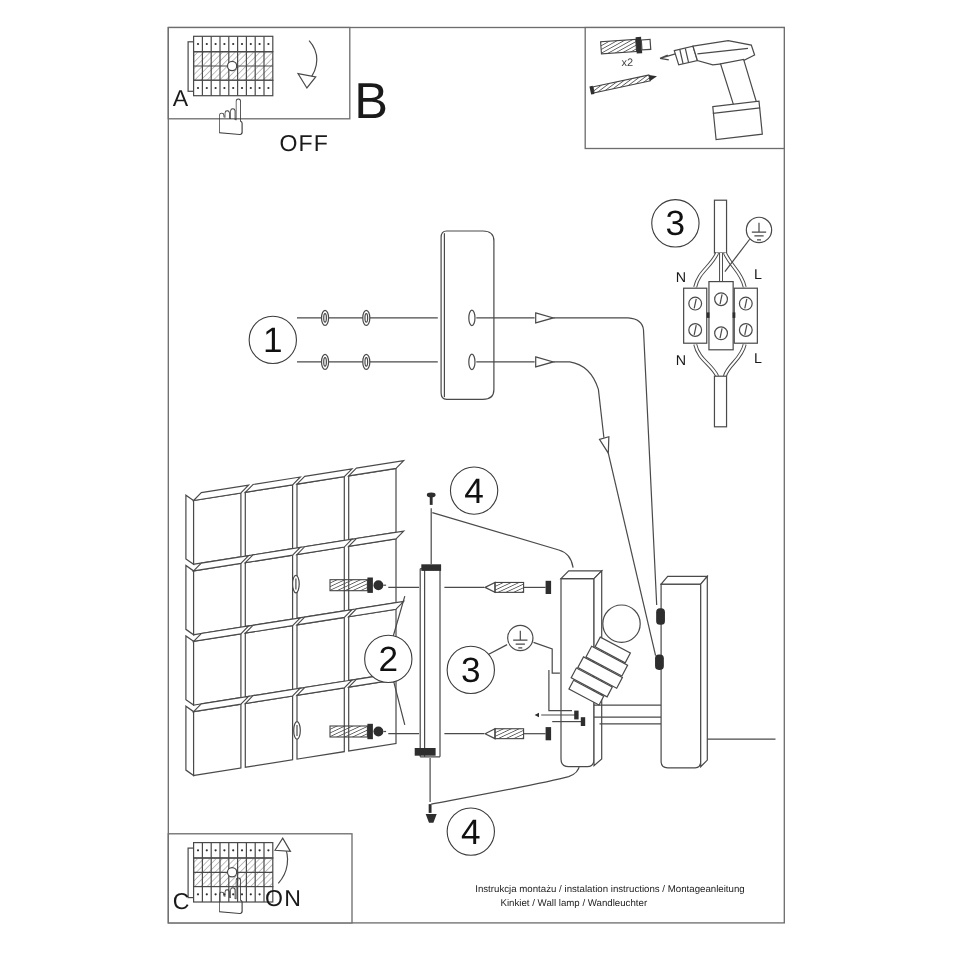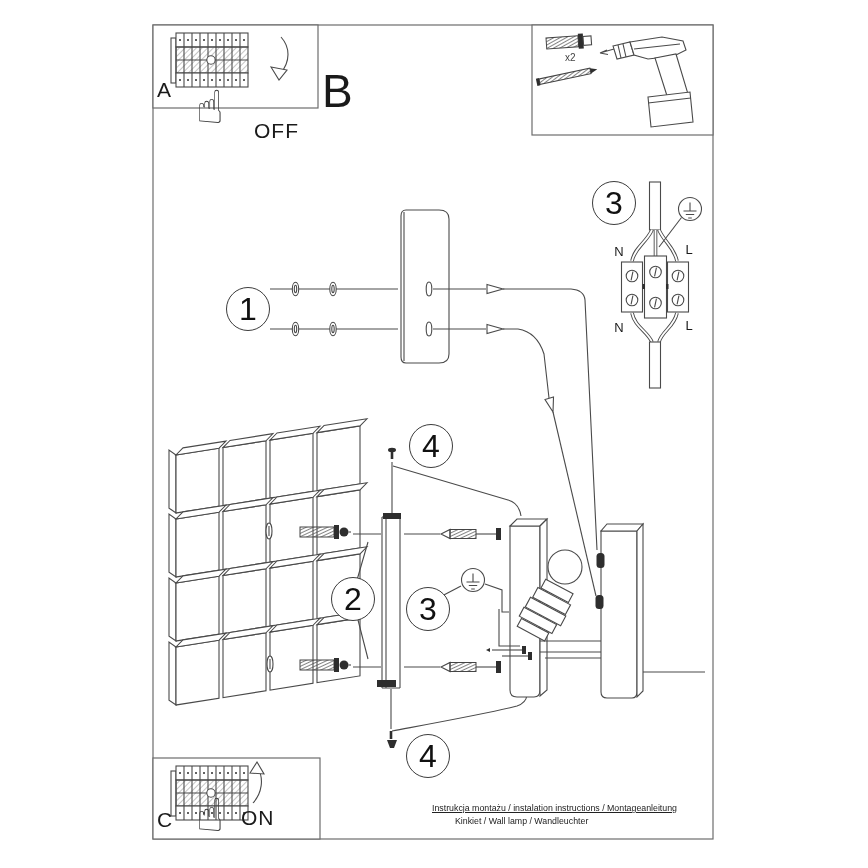--- a/index.html
+++ b/index.html
@@ -350,16 +350,16 @@
 <div class="t wire-lbl" style="left:611px;top:320px;">N</div>
 <div class="t wire-lbl" style="left:681px;top:318px;">L</div>
 
 <div class="badge" style="left:226px;top:287px;">1</div>
 <div class="badge" style="left:331px;top:577px;">2</div>
 <div class="badge" style="left:592px;top:181px;">3</div>
 <div class="badge" style="left:406px;top:587px;">3</div>
 <div class="badge" style="left:409px;top:424px;">4</div>
 <div class="badge" style="left:406px;top:734px;">4</div>
 
-<div class="t foot" style="left:432px;top:803px;text-decoration:underline;">Instrukcja montażu / instalation instructions / Montageanleitung</div>
+<div class="t foot" style="left:432px;top:803px;">Instrukcja montażu / instalation instructions / Montageanleitung</div>
 <div class="t foot" style="left:432px;top:816px;padding-left:23px;">Kinkiet / Wall lamp / Wandleuchter</div>
 
 </div>
 
 </body></html>

